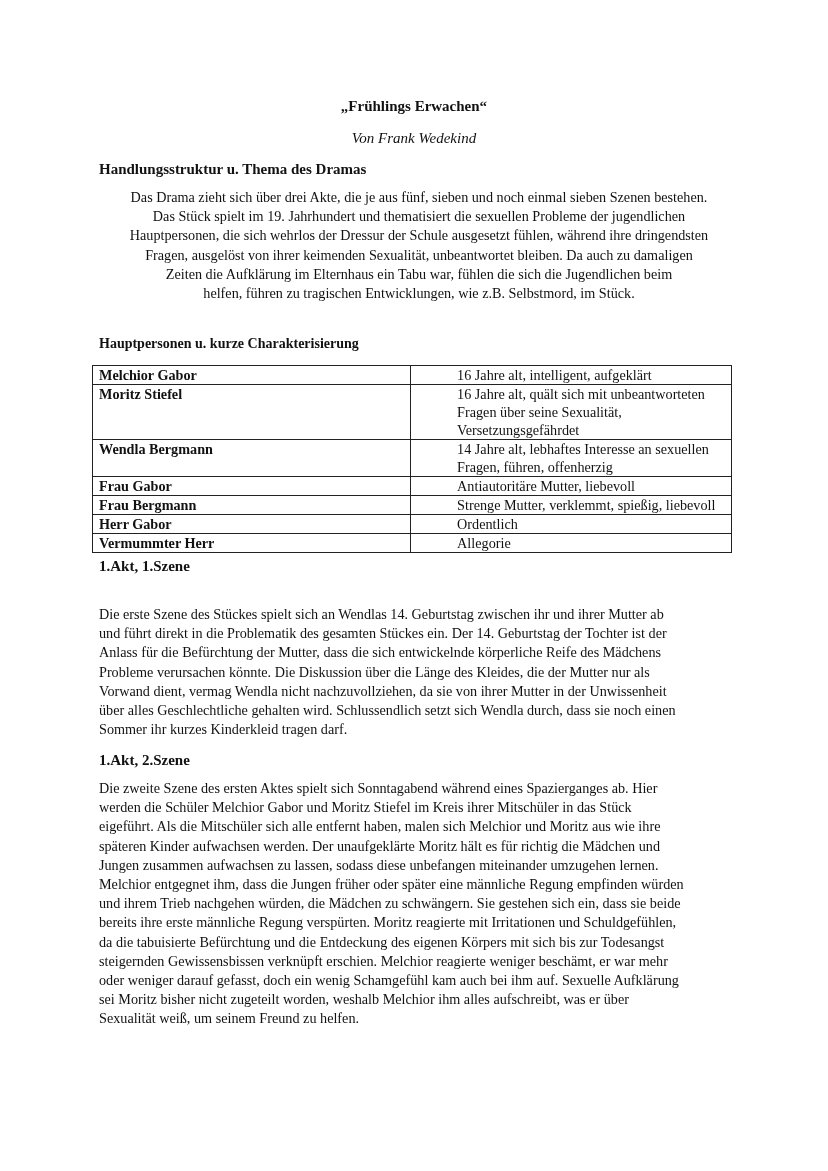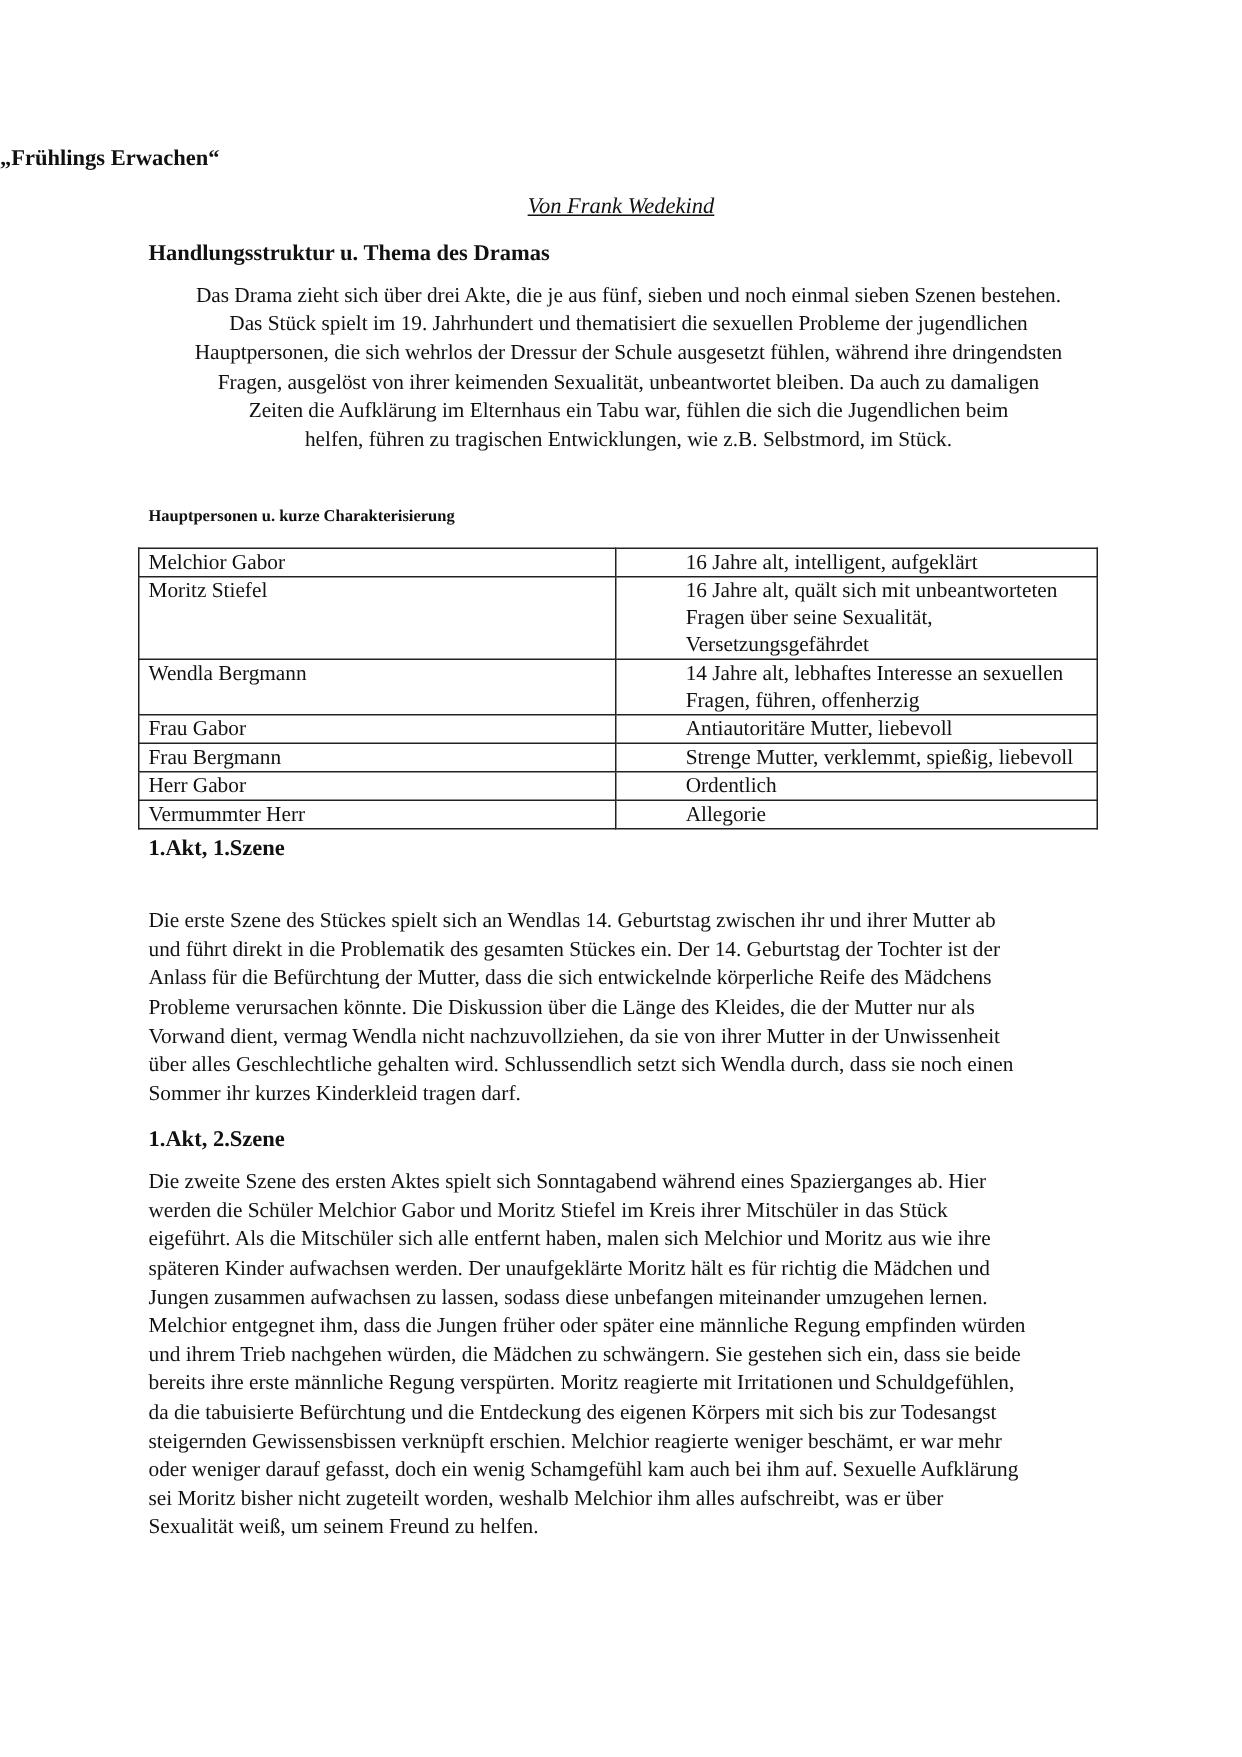--- a/index.html
+++ b/index.html
@@ -20,49 +20,48 @@
     left: 0;
     top: 0;
     width: 828px;
     height: 1171px;
   }
   .title {
     position: absolute;
     top: 97px;
     left: 0;
     width: 828px;
-    text-align: left;
+    text-align: center;
     font-weight: bold;
     font-size: 15px;
     line-height: 18px;
   }
   .subtitle {
     position: absolute;
     top: 129px;
     left: 0;
     width: 828px;
     text-align: center;
     font-style: italic;
     font-size: 15px;
     line-height: 18px;
-    text-decoration: underline;
   }
   .h-small {
     position: absolute;
     left: 99px;
     font-weight: bold;
     font-size: 15px;
     line-height: 18px;
     margin: 0;
   }
   .h-large {
     position: absolute;
     left: 99px;
     font-weight: bold;
-    font-size: 11px;
+    font-size: 14px;
     line-height: 20px;
     margin: 0;
   }
   .para {
     position: absolute;
     left: 99px;
     width: 640px;
     font-size: 14.2px;
     line-height: 19.2px;
     margin: 0;
@@ -81,21 +80,21 @@
     font-size: 14.2px;
     line-height: 18px;
   }
   table.chars td {
     border: 1px solid #222222;
     padding: 0 6px;
     vertical-align: top;
   }
   table.chars td.name {
     width: 308px;
-    font-weight: normal;
+    font-weight: bold;
   }
   table.chars td.desc {
     width: 308px;
   }
   table.chars td.desc .ln {
     display: block;
     white-space: nowrap;
     margin-left: 40px;
   }
 </style>

